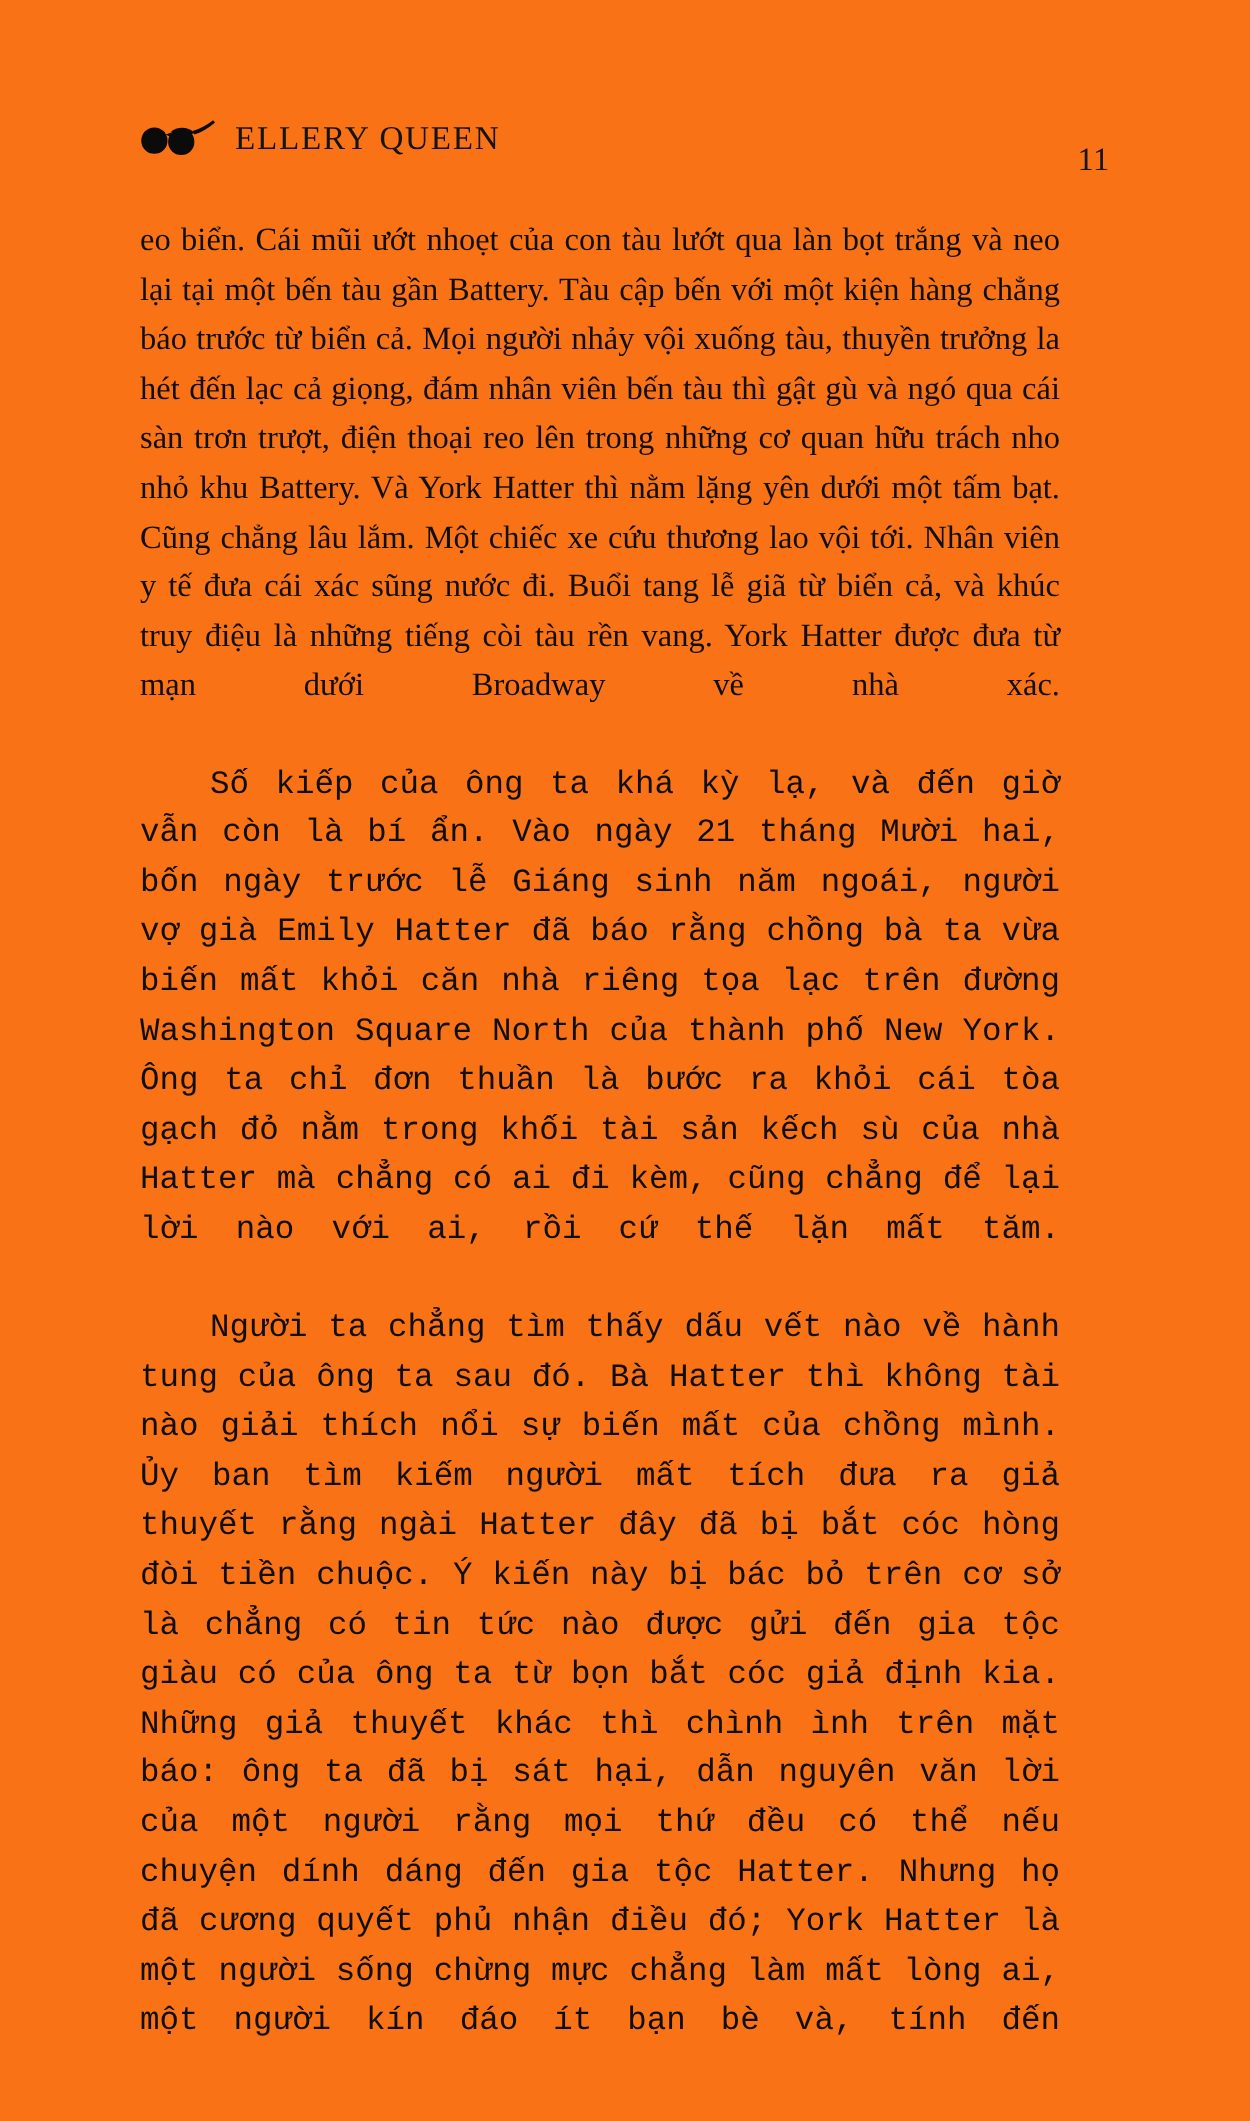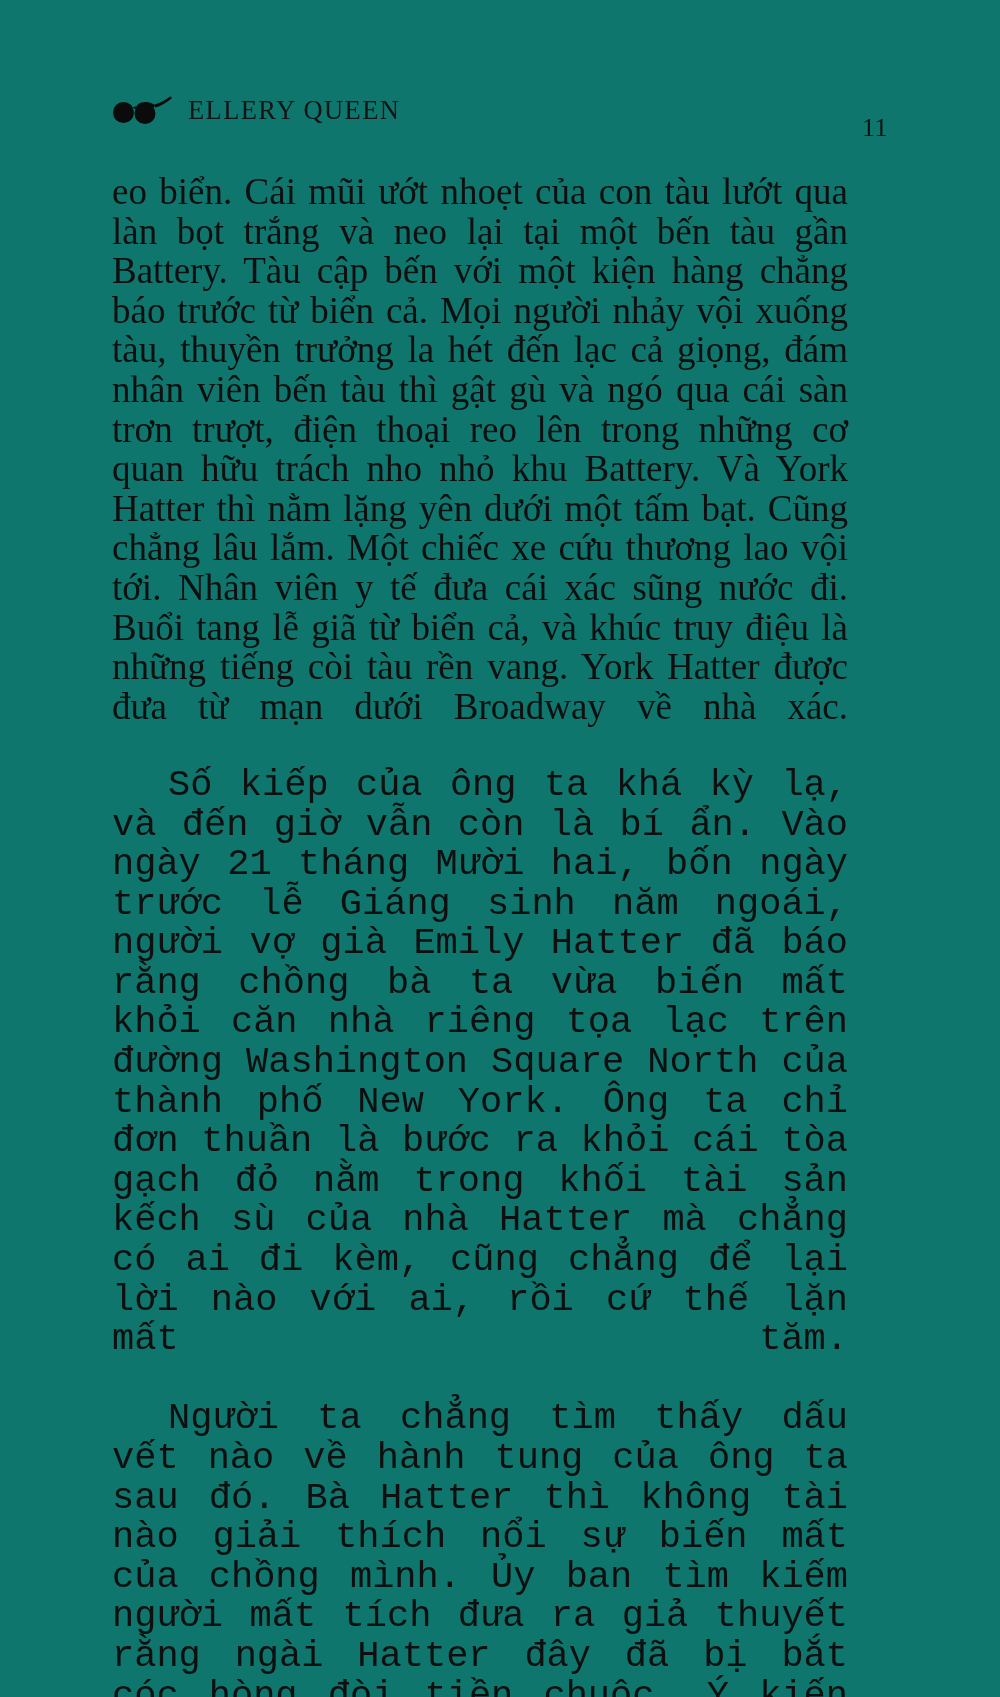--- a/index.html
+++ b/index.html
@@ -6,21 +6,21 @@
   html, body {
     margin: 0;
     padding: 0;
     background: #ffffff;
   }
   .page {
     position: relative;
     width: 1000px;
     height: 1697px;
     margin: 0 auto;
-    background: #0f766e;
+    background: #f97316;
     box-sizing: border-box;
     overflow: hidden;
   }
 
   
   .running-head {
     position: absolute;
     left: 112px;
     right: 112px;
     top: 86px;
@@ -58,21 +58,21 @@
 
   
   .textblock {
     position: absolute;
     left: 112px;
     top: 172px;
     width: 736px;
   }
   .para {
     font-family: "Liberation Serif", "DejaVu Serif", serif;
-    font-size: 37px;
+    font-size: 26px;
     line-height: 39.6px;
     color: #100f0f;
     text-align: justify;
     text-justify: inter-word;
     margin: 0;
     word-spacing: .2px;
     -webkit-font-smoothing: antialiased;
   }
   .para + .para {
     text-indent: 56px;

